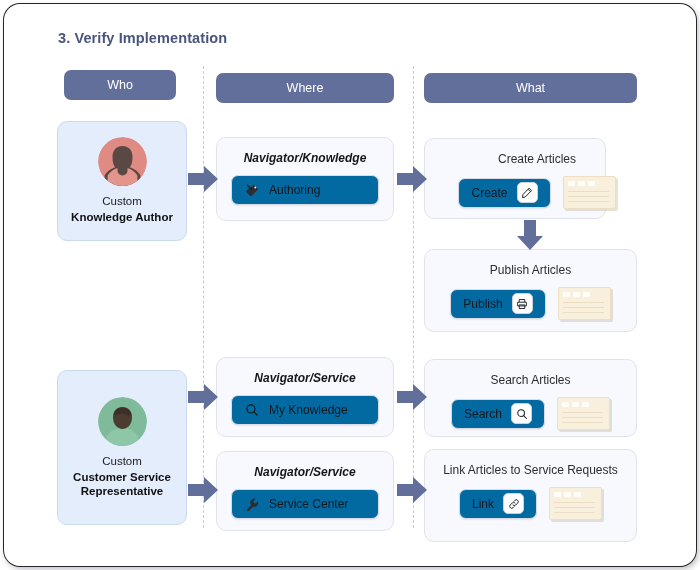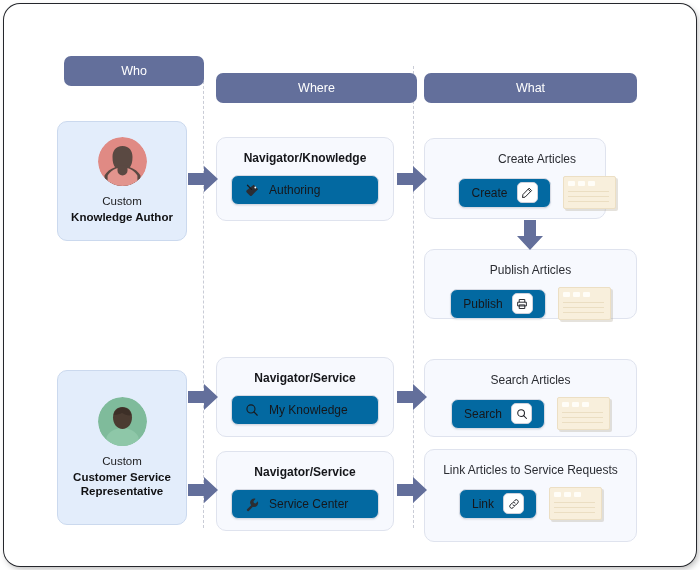--- a/index.html
+++ b/index.html
@@ -54,22 +54,22 @@
     position: absolute;
     height: 30px;
     background: #636f9b;
     border-radius: 7px;
     color: #ffffff;
     font-size: 12.5px;
     display: flex;
     align-items: center;
     justify-content: center;
   }
-  #hdr-who   { left: 60px;  top: 52px; width: 140px; }
-  #hdr-where { left: 212px; top: 69px; width: 201px; }
+  #hdr-who   { left: 60px;  top: 66px; width: 112px; }
+  #hdr-where { left: 212px; top: 69px; width: 178px; }
   #hdr-what  { left: 420px; top: 69px; width: 213px; }
 
   
   .card {
     position: absolute;
     box-sizing: border-box;
     border-radius: 10px;
   }
   .person-card {
     background: #e3edfb;
@@ -112,20 +112,21 @@
     padding: 0 6px;
   }
 
   
   .card-title-bold {
     font-size: 12px;
     font-weight: bold;
     color: #15161a;
     margin-top: 13px;
     text-align: center;
+    font-style: italic;
   }
   .card-title-plain {
     font-size: 12px;
     color: #2b2d33;
     margin-top: 13px;
     text-align: center;
   }
 
   
   .pill-row {
@@ -225,20 +226,21 @@
     height: 30px;
     color: #636f9b;
   }
   .arrow-right svg, .arrow-down svg { display: block; width: 100%; height: 100%; }
 </style>
 </head>
 <body>
 
 <div id="page">
 
+  <div id="title">3. Verify Implementation</div>
 
   <div class="divider" id="divider-1"></div>
   <div class="divider" id="divider-2"></div>
 
   <div class="col-header" id="hdr-who">Who</div>
   <div class="col-header" id="hdr-where">Where</div>
   <div class="col-header" id="hdr-what">What</div>
 
   <div class="card person-card" style="left:53px; top:117px; width:130px; height:120px;">
     <span class="avatar">
@@ -338,21 +340,21 @@
         <span class="sq sq1"></span>
           <span class="sq sq2"></span>
           <span class="sq sq3"></span>
         <span class="ln ln1"></span>
           <span class="ln ln2"></span>
           <span class="ln ln3"></span>
       </span>
     </div>
   </div>
 
-  <div class="card pale-card" style="left:420px; top:245px; width:213px; height:70px;">
+  <div class="card pale-card" style="left:420px; top:245px; width:213px; height:83px;">
     <div class="card-title-plain">Publish Articles</div>
     <div class="pill-row">
       <div class="pill">
         <span class="pill-label">Publish</span>
         <span class="icon-box">
           <svg viewBox="0 0 16 16" width="12" height="12" fill="none" stroke="#1f2126" stroke-width="1.25" stroke-linejoin="round">
             <path d="M4.3 5.6V2h7.4v3.6"></path>
             <path d="M2.2 5.6h11.6v5H2.2z"></path>
             <path d="M4.3 9.2h7.4V14H4.3z"></path>
           </svg>

